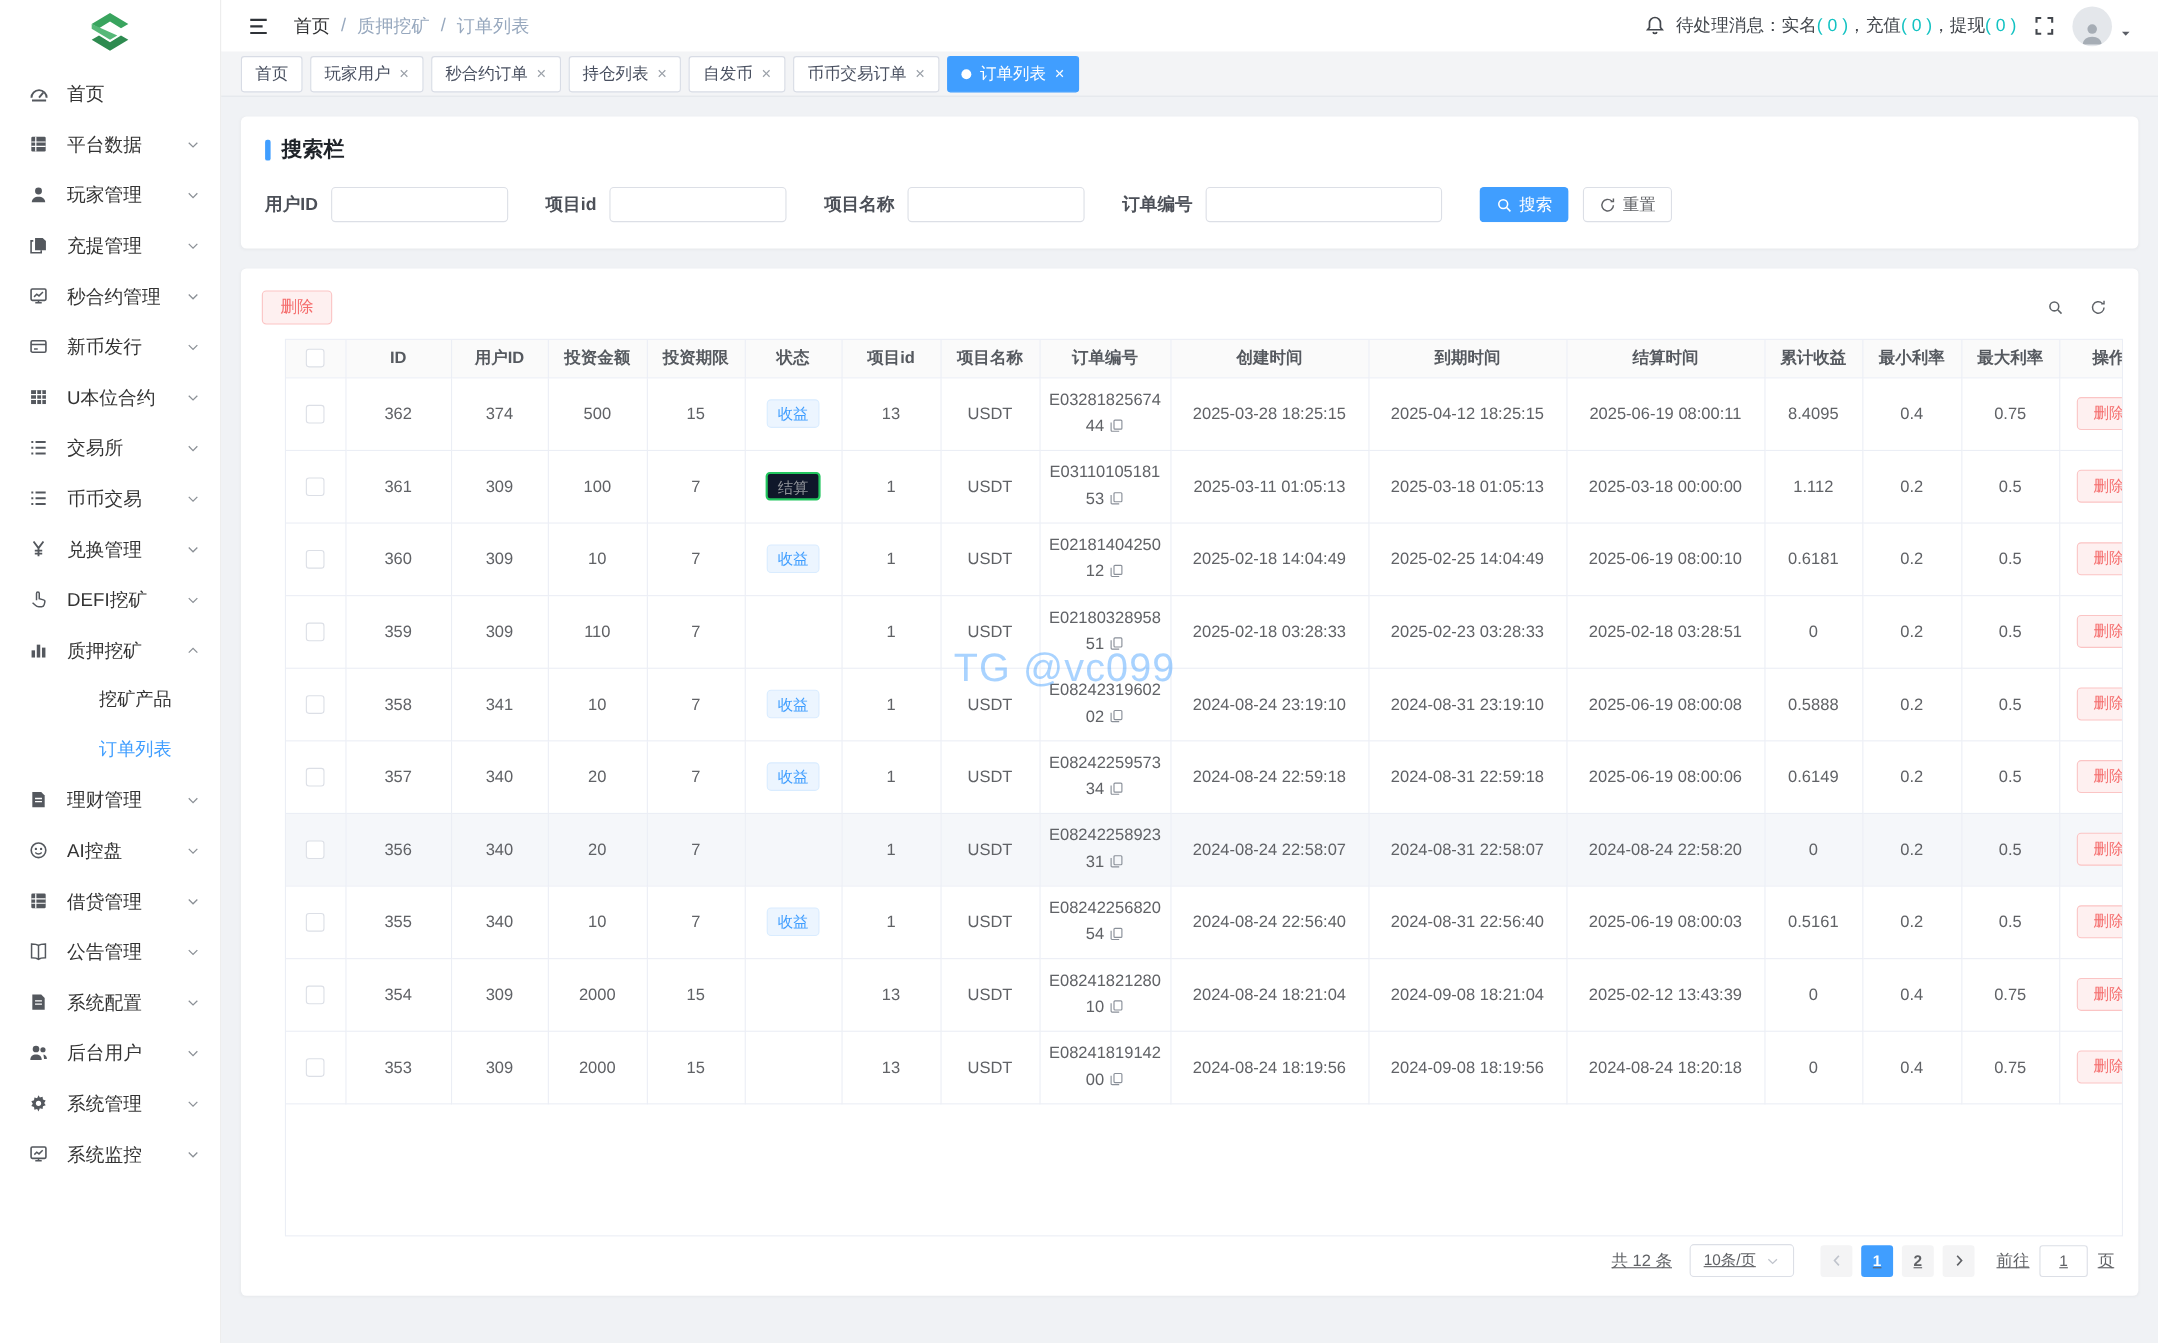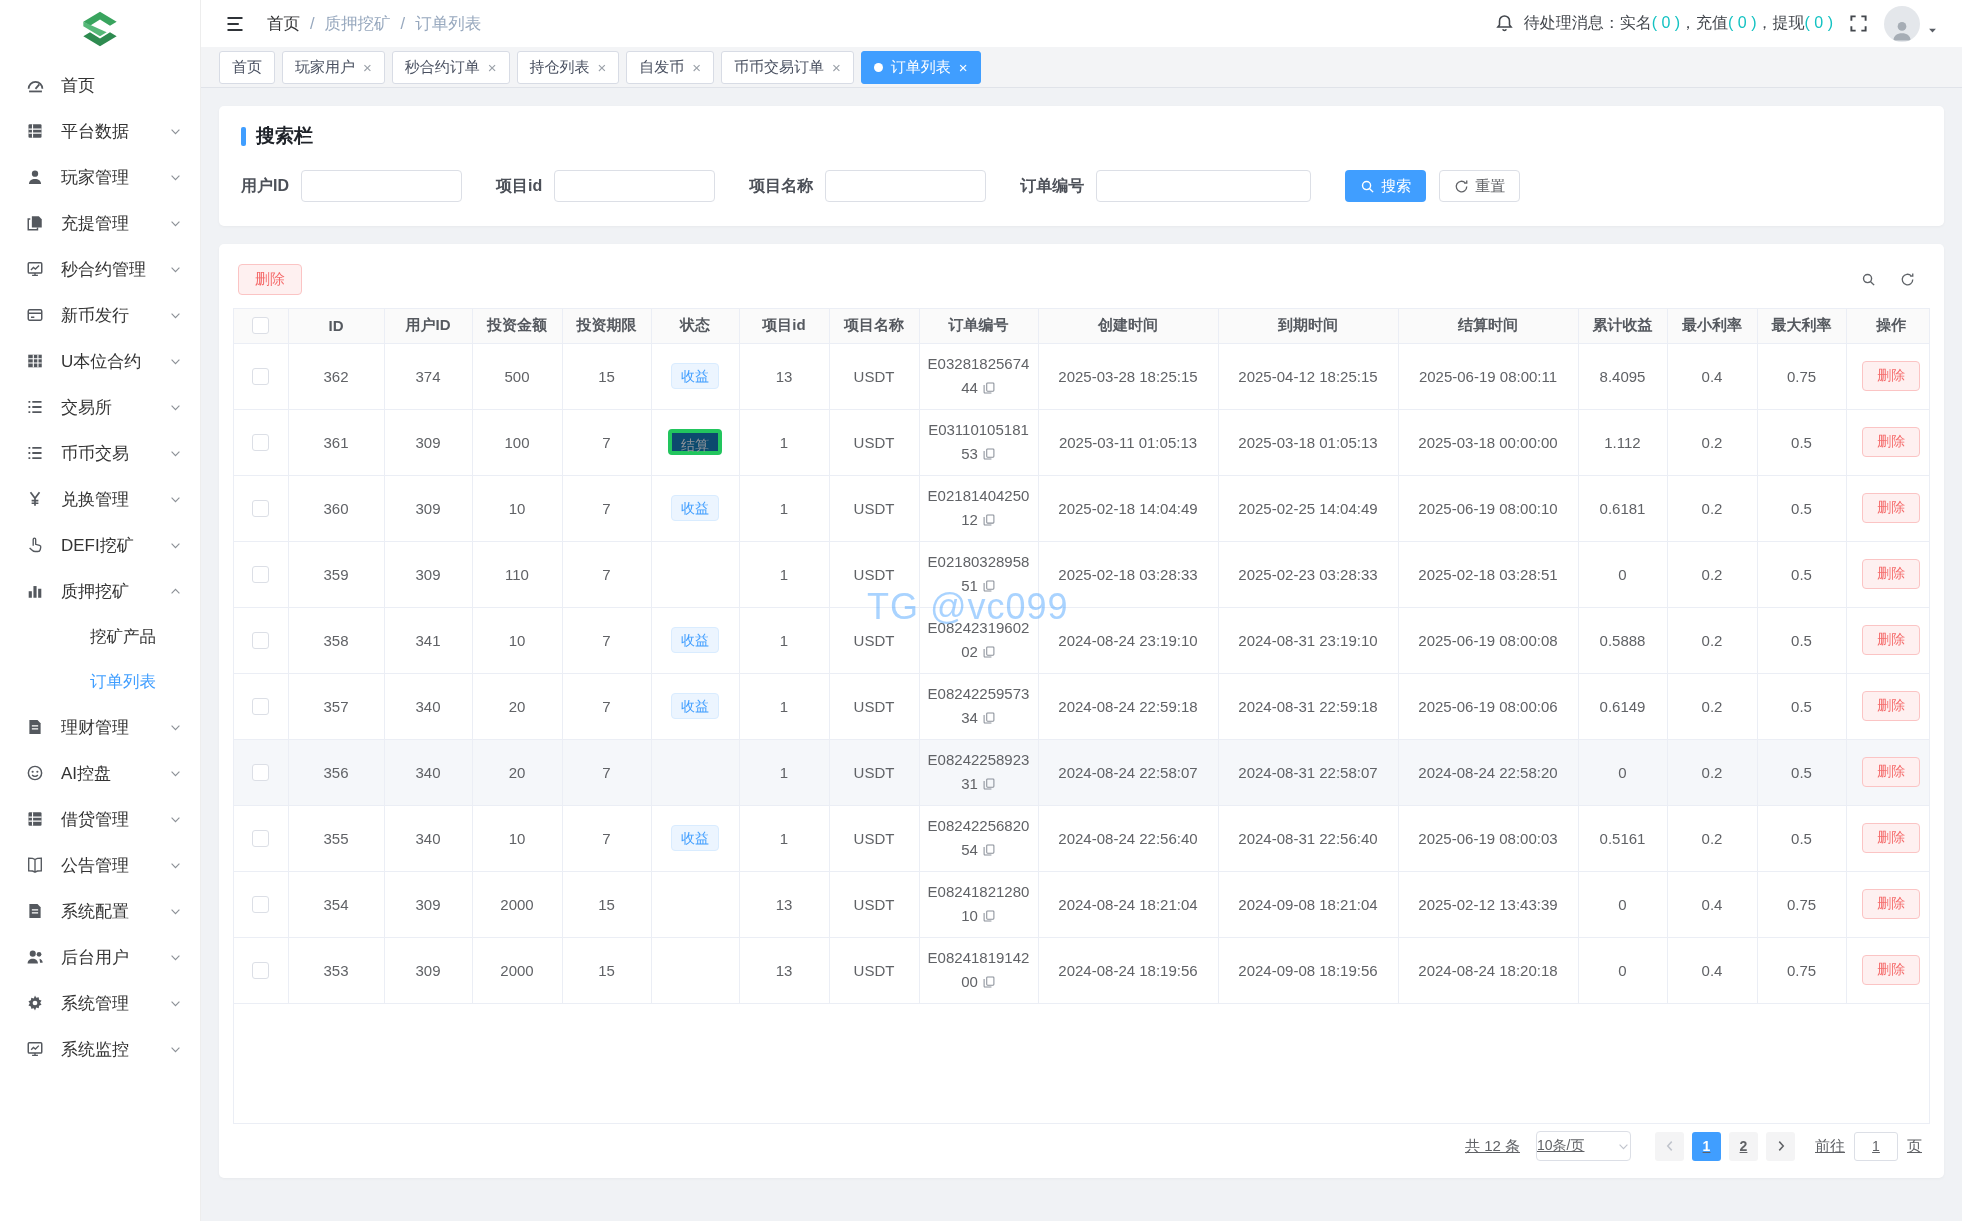--- a/index.html
+++ b/index.html
@@ -66,46 +66,46 @@
   .btn-search { background:#409eff; color:#fff; }
   .btn-reset { background:#fff; color:#606266; border-color:#dcdfe6; margin-left:13px; }
 
   .table-card { margin-top:18px; height:934px; padding:14px; position:relative; }
   .toolbar { display:flex; align-items:center; margin:6px 5px 13px; }
   .btn-del { height:31px; padding:0 16px; background:#fef0f0; border:1px solid #fbc4c4;
     color:#f56c6c; border-radius:4px; font-size:15px; cursor:pointer; }
   .tool-icons { margin-left:auto; display:flex; gap:24px; color:#5f6368; padding-right:10px; }
   .tool-icons span { cursor:pointer; display:flex; }
 
-  .table-wrap { border:1px solid #ebeef5; height:816px; overflow:hidden; }
+  .table-wrap { border:1px solid #ebeef5; height:816px; overflow:hidden;margin-left:26px; }
   table { width:100%; border-collapse:collapse; table-layout:fixed; }
   th { height:34px; background:#fafafa; font-size:15px; font-weight:bold; color:#55595f;
     border-right:1px solid #ebeef5; border-bottom:1px solid #ebeef5; text-align:center; }
   td { height:66px; border-right:1px solid #ebeef5; border-bottom:1px solid #ebeef5;
     text-align:center; font-size:15px; color:#606266; padding:4px 7px; word-break:break-all; }
   th:last-child, td:last-child { border-right:none; }
   tr.highlight td { background:#f5f7fa; }
   .checkbox { width:17px; height:17px; border:1px solid #dcdfe6; border-radius:3px; margin:0 auto;
     background:#fff; cursor:pointer; }
   .badge { display:inline-block; height:26px; line-height:24px; padding:0 9px; border-radius:4px; font-size:14px; }
   .badge-income { background:#ecf5ff; color:#409eff; border:1px solid #d9ecff; }
-  .badge-settle { background:#0c4a6e; color:#909399; border:4px solid #22c55e; }
+  .badge-settle { background:#0f172a; color:#909399; border:2px solid #22c55e; }
   .order-no { line-height:1.6; }
   .copy-ic { display:inline-block; vertical-align:-2px; margin-left:4px; color:#8a9099; cursor:pointer; }
   .row-delete { height:30px; padding:0 14px; background:#fef0f0; border:1px solid #fbc4c4;
     color:#f56c6c; border-radius:4px; font-size:14px; cursor:pointer; }
 
   .watermark { position:absolute; left:648px; top:342px; font-size:36px; letter-spacing:1px;
     color:rgba(64,158,255,.45); pointer-events:none; white-space:nowrap; }
 
   .pagination { position:absolute; right:22px; bottom:17px; display:flex; align-items:center;
     font-size:15px; color:#606266;text-decoration:underline; }
   .pg-total { margin-right:16px; }
   .pg-size { width:95px; height:30px; border:1px solid #dcdfe6; border-radius:4px; display:flex;
-    align-items:center; justify-content:space-between; gap:9px; font-size:14px; color:#606266;
+    align-items:center; justify-content:center; gap:9px; font-size:14px; color:#606266;
     margin-right:16px; cursor:pointer; background:#fff; }
   .pg-size .sz-caret { color:#c0c4cc; display:flex; }
   .pg-btn { min-width:29px; height:29px; padding:0 4px; border-radius:3px; background:#f4f4f5;
     display:flex; align-items:center; justify-content:center; margin-left:8px; font-size:14px;
     font-weight:bold; color:#606266; cursor:pointer; }
   .pg-btn.prev { color:#c0c4cc; }
   .pg-btn.active { background:#409eff; color:#fff; }
   .pg-goto { display:flex; align-items:center; margin-left:20px; gap:9px; }
   .pg-goto input { width:44px; height:29px; border:1px solid #dcdfe6; border-radius:3px;
     text-align:center; font-size:14px; color:#606266; outline:none; }

